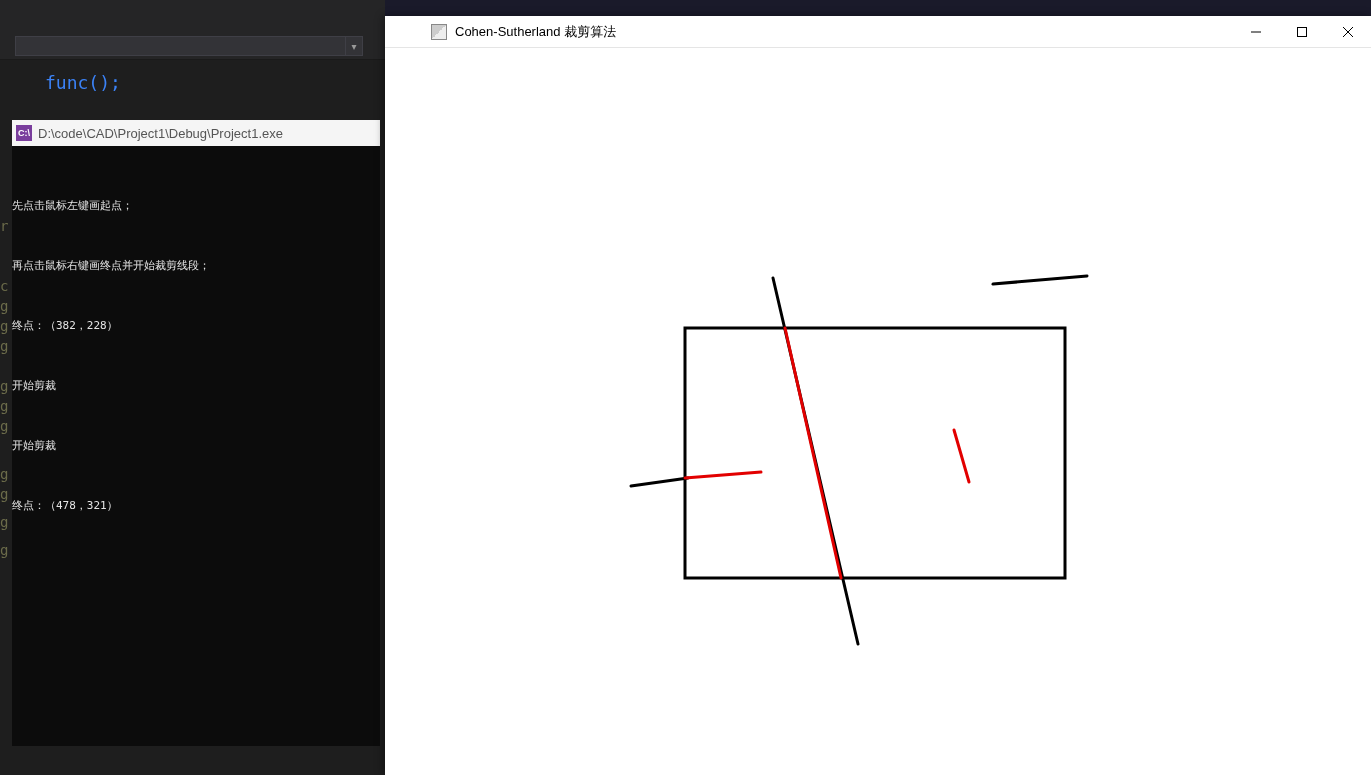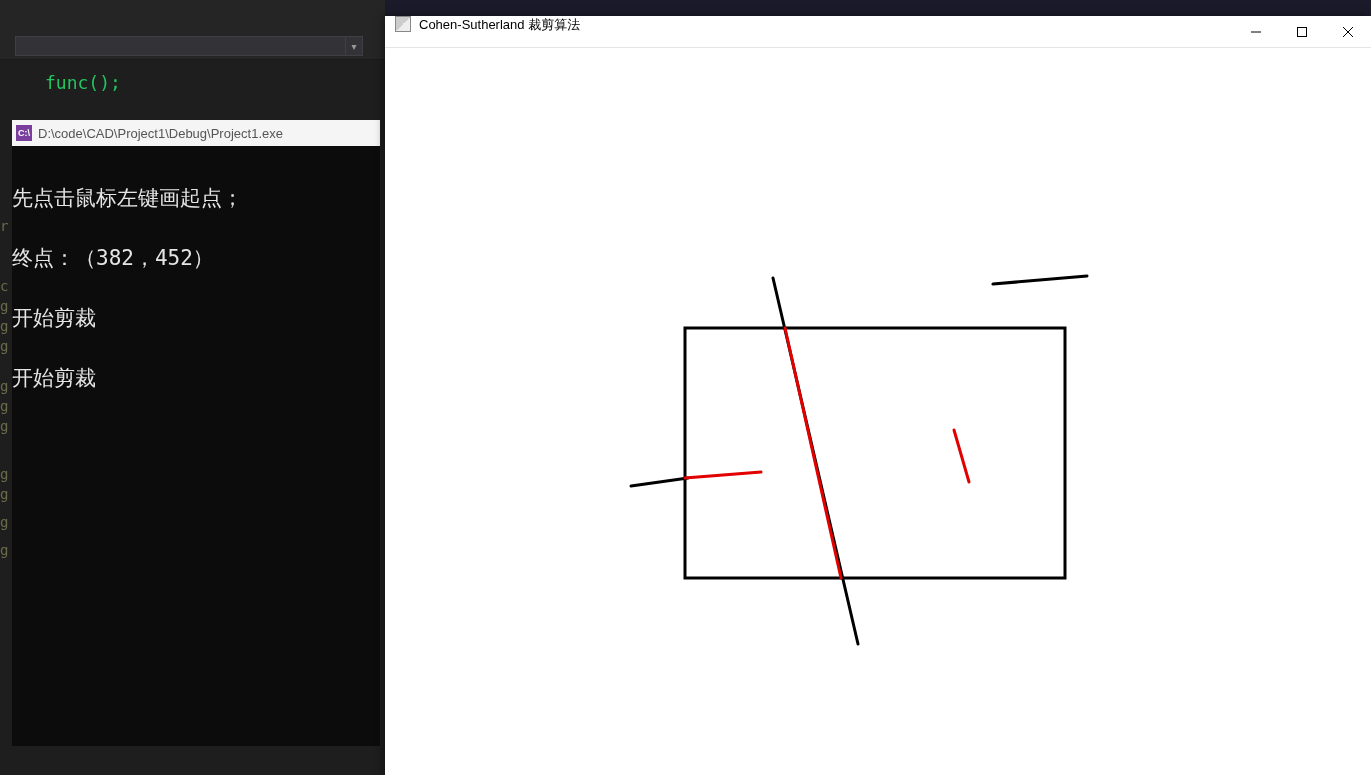--- a/index.html
+++ b/index.html
@@ -39,21 +39,21 @@
       background: #333337;
       border: 1px solid #3f3f46;
       color: #999;
       text-align: center;
       font-size: 10px;
       line-height: 20px;
     }
     .code-func {
       position: absolute;
       left: 45px; top: 72px;
-      color: #22c55e;
+      color: #3b82f6;
       font-family: Consolas, monospace;
       font-size: 18px;
     }
     .console-tab {
       position: absolute;
       left: 12px; top: 120px;
       width: 368px;
       height: 26px;
       background: #f5f5f5;
       display: flex;
@@ -76,24 +76,24 @@
       font-size: 13px;
       white-space: nowrap;
     }
     .console-body {
       position: absolute;
       left: 12px; top: 146px;
       width: 368px;
       height: 600px;
       background: #0c0c0c;
       font-family: "NSimSun", SimSun, monospace;
-      font-size: 21px;
+      font-size: 11px;
       color: #e5e5e5;
       line-height: 20px;
-      padding: 2px 0;
+      padding: 10px 0;
       white-space: pre;
     }
     .console-line { display: block; }
     .gutter-char {
       position: absolute;
       left: 0;
       color: #6b6b4a;
       font-family: Consolas, monospace;
       font-size: 14px;
     }
@@ -103,22 +103,23 @@
       left: 385px; top: 16px;
       width: 986px;
       height: 759px;
       background: #fff;
       box-shadow: -2px 0 8px rgba(0,0,0,.4);
     }
     .gfx-titlebar {
       height: 32px;
       background: #fff;
       display: flex;
-      align-items: flex-start;
+      align-items: center;
       border-bottom: 1px solid #e5e5e5;
+      padding-left: 36px;
     }
     .gfx-icon {
       width: 16px; height: 16px;
       margin: 0 8px 0 10px;
       border: 1px solid #888;
       background: linear-gradient(135deg,#ccc 0 50%,#eee 50% 100%);
     }
     .gfx-title {
       font-size: 13px;
       color: #000;
@@ -163,23 +164,25 @@
 <span class="gutter-char" style="top:514px">g</span>
 <span class="gutter-char" style="top:542px">g</span>
 
 <div class="console-tab">
   <div class="console-icon">C:\</div>
   <div class="console-path">D:\code\CAD\Project1\Debug\Project1.exe</div>
 </div>
 
 <div class="console-body">
   <span class="console-line">先点击鼠标左键画起点；</span>
-  <span class="console-line">终点：（382，452）</span>
+  <span class="console-line">再点击鼠标右键画终点并开始裁剪线段；</span>
+  <span class="console-line">终点：（382，228）</span>
   <span class="console-line">开始剪裁</span>
   <span class="console-line">开始剪裁</span>
+  <span class="console-line">终点：（478，321）</span>
   
   
   
   
   
 </div>
 
 <div class="gfx-window">
   <div class="gfx-titlebar">
     <div class="gfx-icon"></div>

